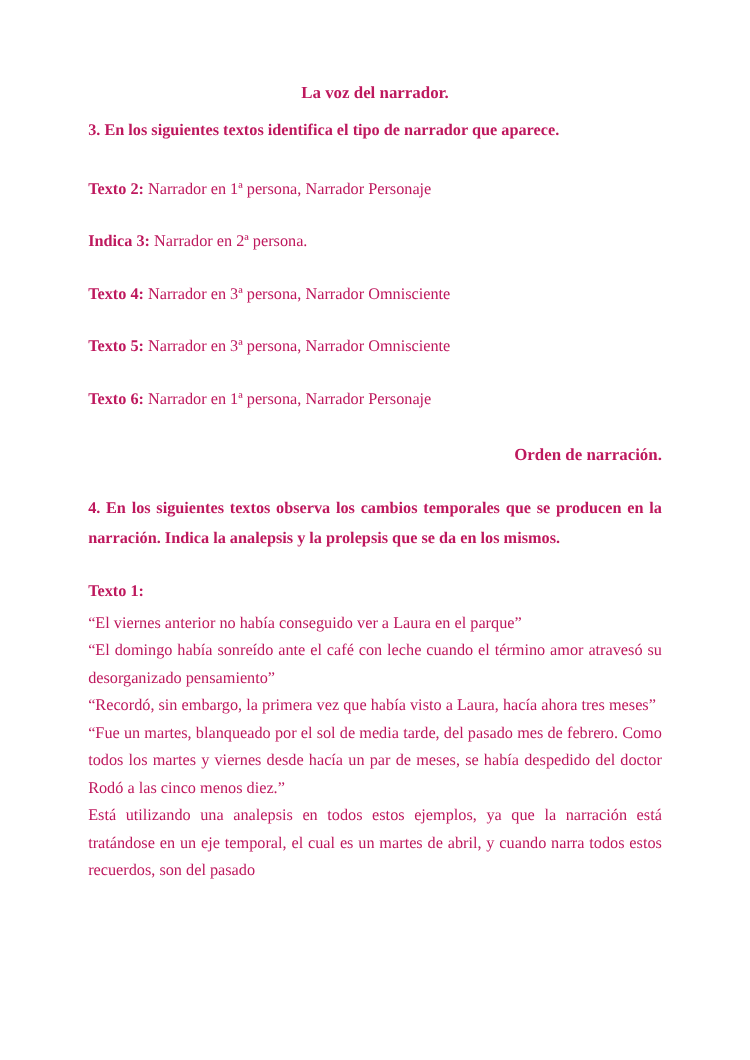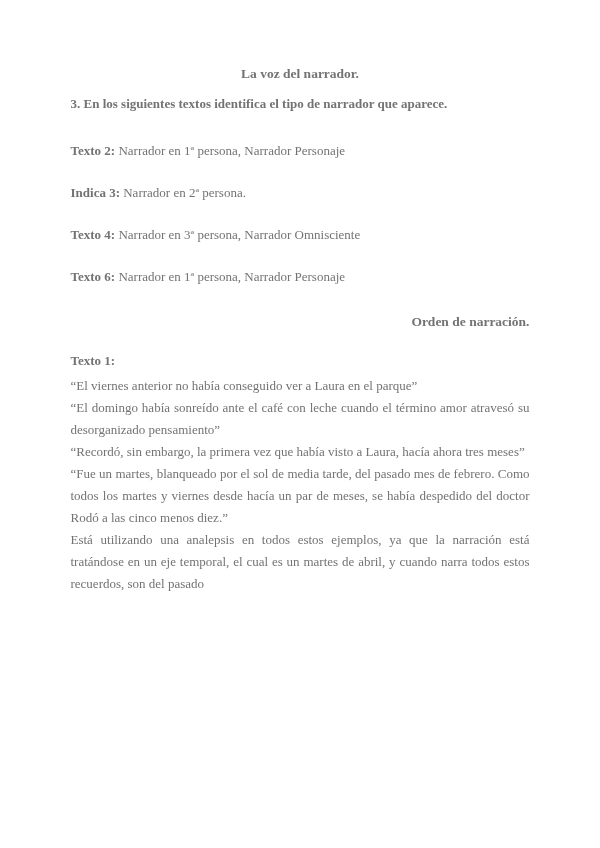--- a/index.html
+++ b/index.html
@@ -10,21 +10,21 @@
   .page {
     position: relative;
     width: 599px;
     height: 848px;
     margin: 0 auto;
     background: #ffffff;
     box-sizing: border-box;
     padding: 66px 70px 0 70px;
     font-family: "Liberation Serif", "DejaVu Serif", serif;
     font-size: 13px;
-    color: #737373;
+    color: #be185d;
     overflow: hidden;
   }
   .center-title {
     text-align: center;
     font-weight: bold;
     font-size: 13.5px;
     margin: 0;
     line-height: 16px;
   }
   .question {
@@ -75,25 +75,27 @@
 
   <p class="question">3. En los siguientes textos identifica el tipo de narrador que aparece.</p>
 
 
   <p class="answer"><span class="label">Texto 2:</span> <span>Narrador en 1ª persona, Narrador Personaje</span></p>
 
   <p class="answer"><span class="label">Indica 3:</span> <span>Narrador  en 2ª persona.</span></p>
 
   <p class="answer"><span class="label">Texto 4:</span>  <span>Narrador en 3ª persona, Narrador Omnisciente</span></p>
 
+  <p class="answer"><span class="label">Texto 5:</span> <span>Narrador en 3ª persona, Narrador Omnisciente</span></p>
 
   <p class="answer"><span class="label">Texto 6:</span> <span>Narrador en 1ª persona, Narrador Personaje</span></p>
 
   <p class="center-title section-title">Orden de narración.</p>
 
+  <p class="question q4">4. En los siguientes textos observa los cambios temporales que se producen en la narración. Indica la analepsis y la prolepsis que se da en los mismos.</p>
 
   <p class="texto-label">Texto 1:</p>
 
   <p class="quote first">“El viernes anterior no había conseguido ver a Laura en el parque”</p>
   <p class="quote">“El domingo había sonreído ante el café con leche cuando el término amor atravesó su desorganizado pensamiento”</p>
   <p class="quote">“Recordó, sin embargo, la primera vez que había visto a Laura, hacía ahora tres meses”</p>
   <p class="quote">“Fue un martes, blanqueado por el sol de media tarde, del pasado mes de febrero. Como todos los martes y viernes desde hacía un par de meses, se había despedido del doctor Rodó a las cinco menos diez.”</p>
 
   <p class="conclusion">Está utilizando una analepsis en todos estos ejemplos, ya que la narración está tratándose en un eje temporal, el cual es un martes de abril, y cuando narra todos estos recuerdos, son del pasado</p>
 

